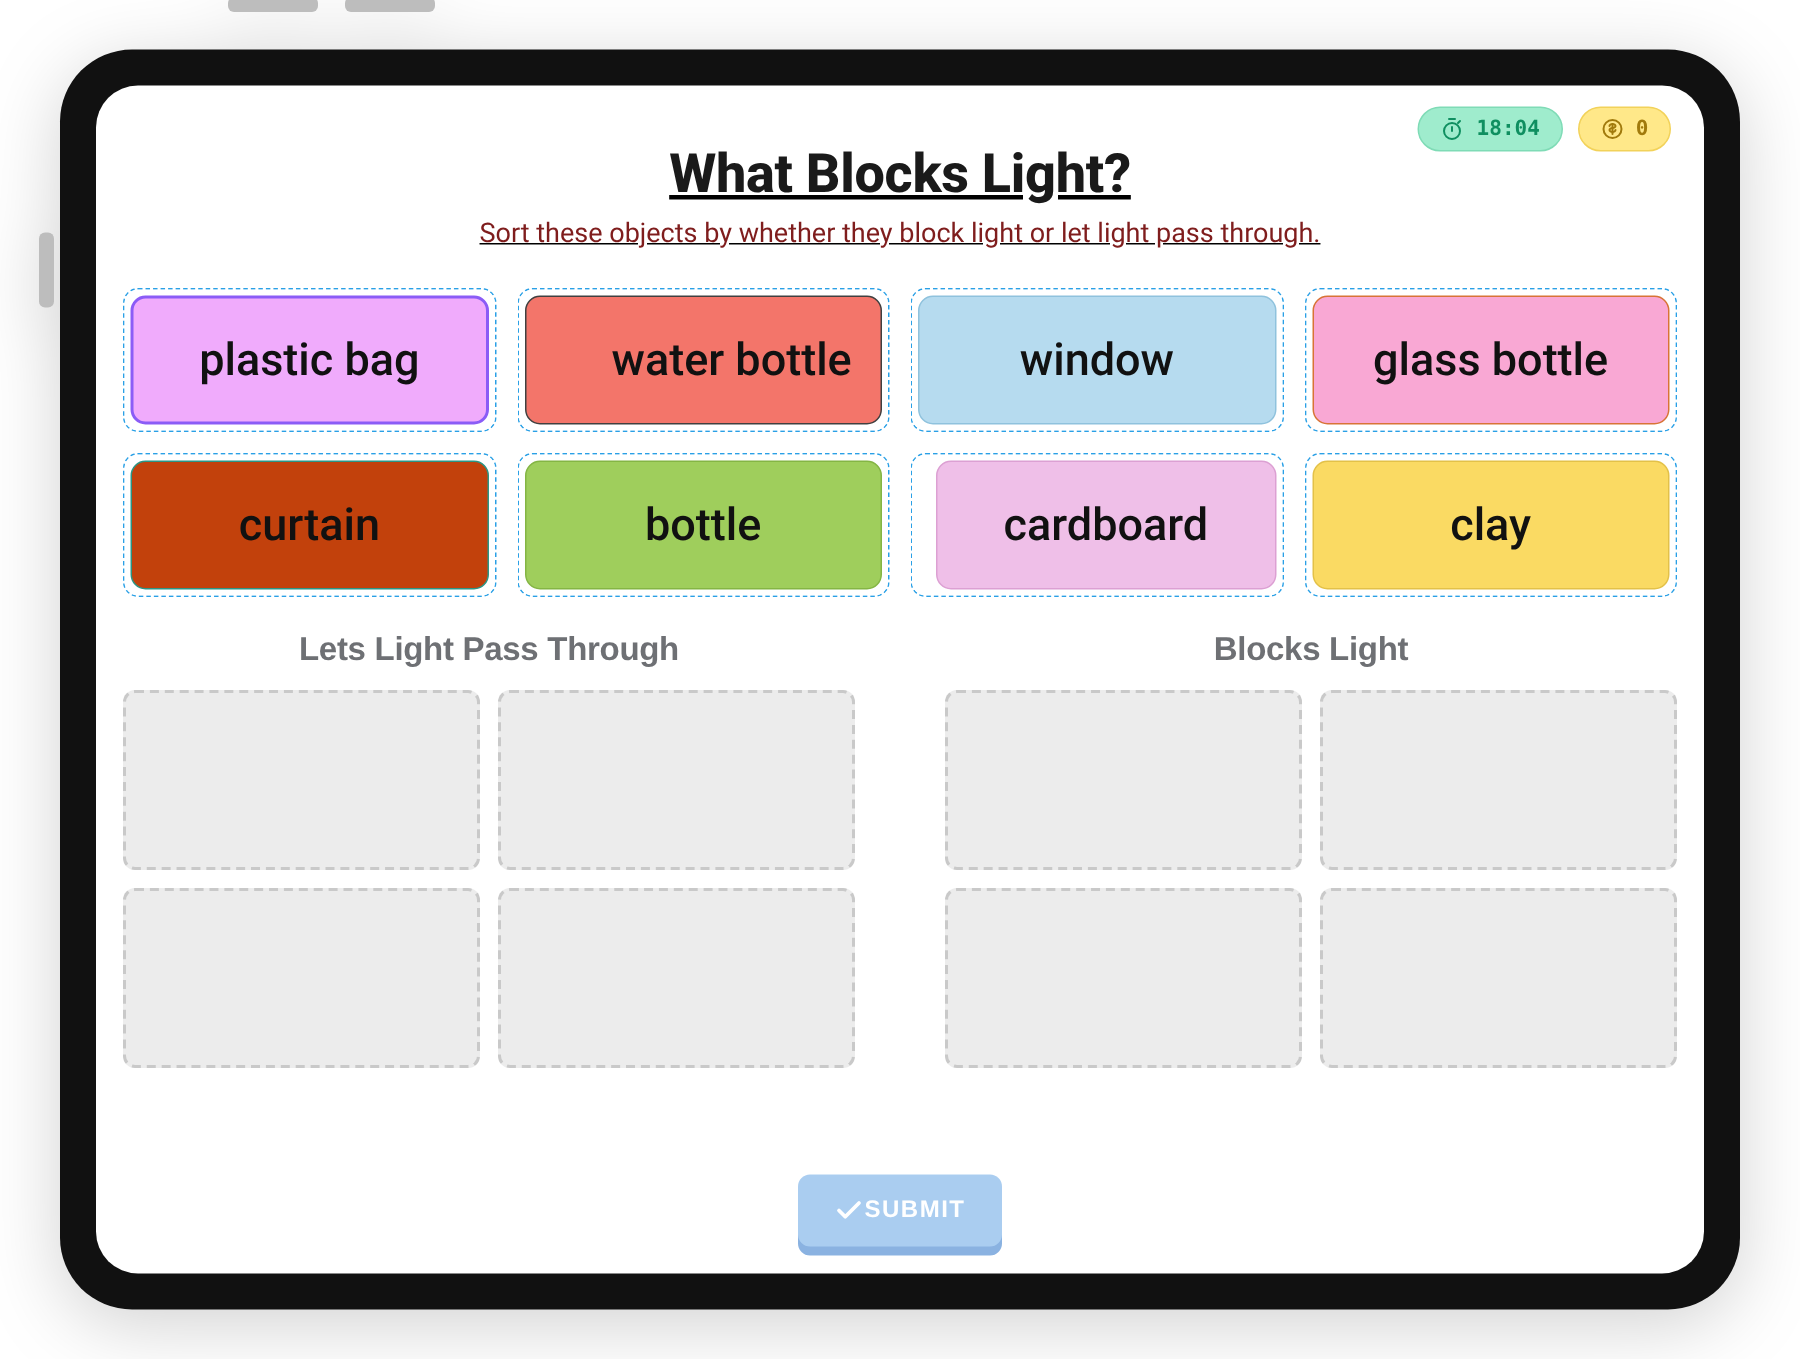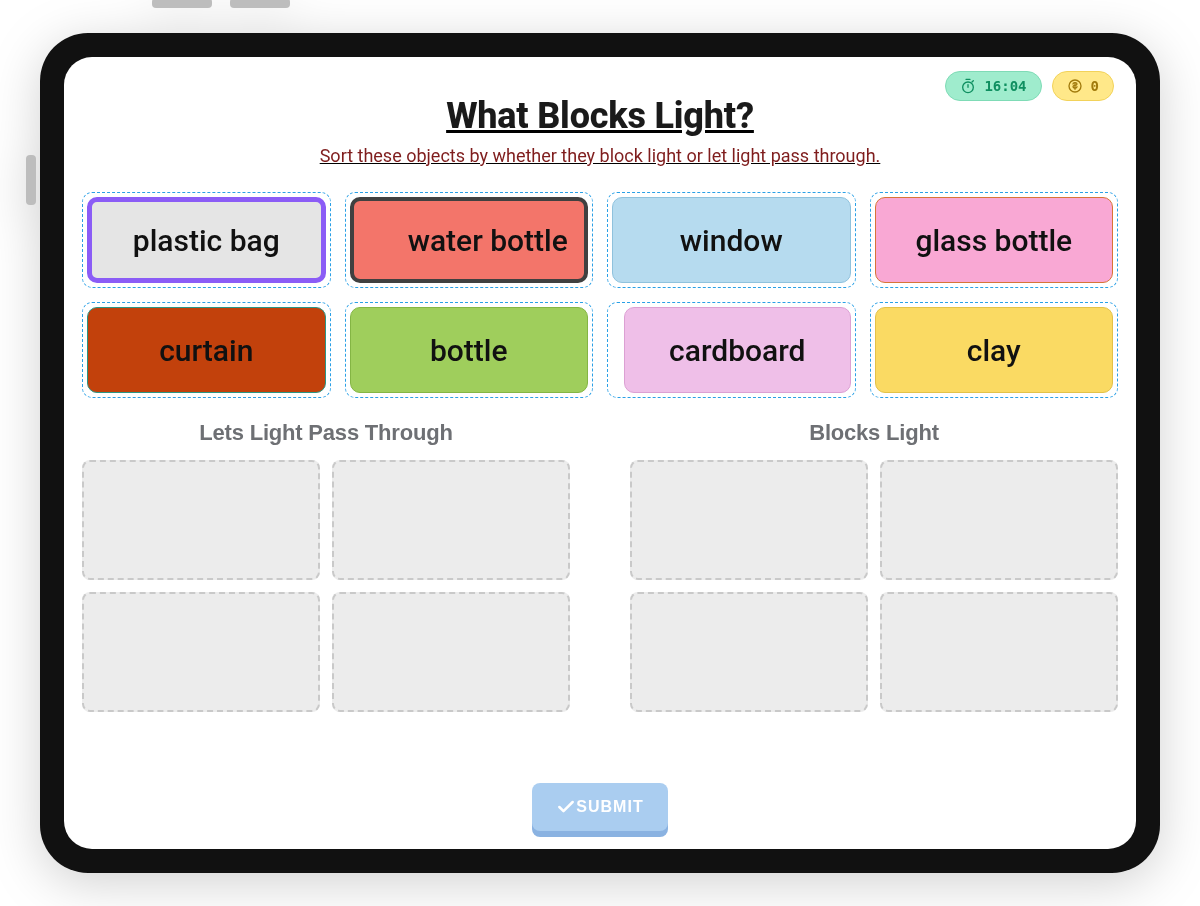--- a/index.html
+++ b/index.html
@@ -117,22 +117,22 @@
     align-items: center;
     justify-content: center;
     border-radius: 10px;
     font-size: 30px;
     font-weight: 500;
     color: #111;
     height: 86px;
     cursor: grab;
     user-select: none;
   }
-  .c-orange  { background: #e5e5e5; border: 5px solid #8b5cf6; }
-  .c-red     { background: #f3756a; border: 4px solid #404040; padding-left: 38px; }
+  .c-orange  { background: #f0abfc; border: 2px solid #8b5cf6; }
+  .c-red     { background: #f3756a; border: 1px solid #404040; padding-left: 38px; }
   .c-blue    { background: #b6dbef; border: 1px solid #8fc2dd; }
   .c-dorange { background: #f9a8d4; border: 1px solid #d87436; }
   .c-teal    { background: #c2410c; border: 1px solid #2b9585; }
   .c-green   { background: #9fce5c; border: 1px solid #84b544; }
   .c-pink    { background: #efbfe8; border: 1px solid #dca0d3; margin-left: 12px; }
   .c-yellow  { background: #fada63; border: 1px solid #e3c148; }
 
   
   .zones {
     margin-top: 22px;
@@ -200,21 +200,21 @@
       <div class="status-row">
         <div class="pill timer">
           <span class="ico">
             <svg viewBox="0 0 24 24" fill="none" stroke="#0f8f60" stroke-width="2" stroke-linecap="round" stroke-linejoin="round">
               <circle cx="12" cy="14" r="8"></circle>
               <path d="M12 10v4"></path>
               <path d="M9 2h6"></path>
               <path d="M18 6l2-2"></path>
             </svg>
           </span>
-          <span>16:04</span>
+          <span>18:04</span>
         </div>
         <div class="pill coins">
           <span class="ico">
             <svg viewBox="0 0 24 24" fill="none" stroke="#a17a0c" stroke-width="2" stroke-linecap="round" stroke-linejoin="round">
               <circle cx="12" cy="12" r="9"></circle>
               <path d="M12 7v10"></path>
               <path d="M9 9c0-1 1.5-2 3-2s3 1 3 2-1.5 2-3 2-3 1-3 2 1.5 2 3 2 3-1 3-2"></path>
             </svg>
           </span>
           <span>0</span>

